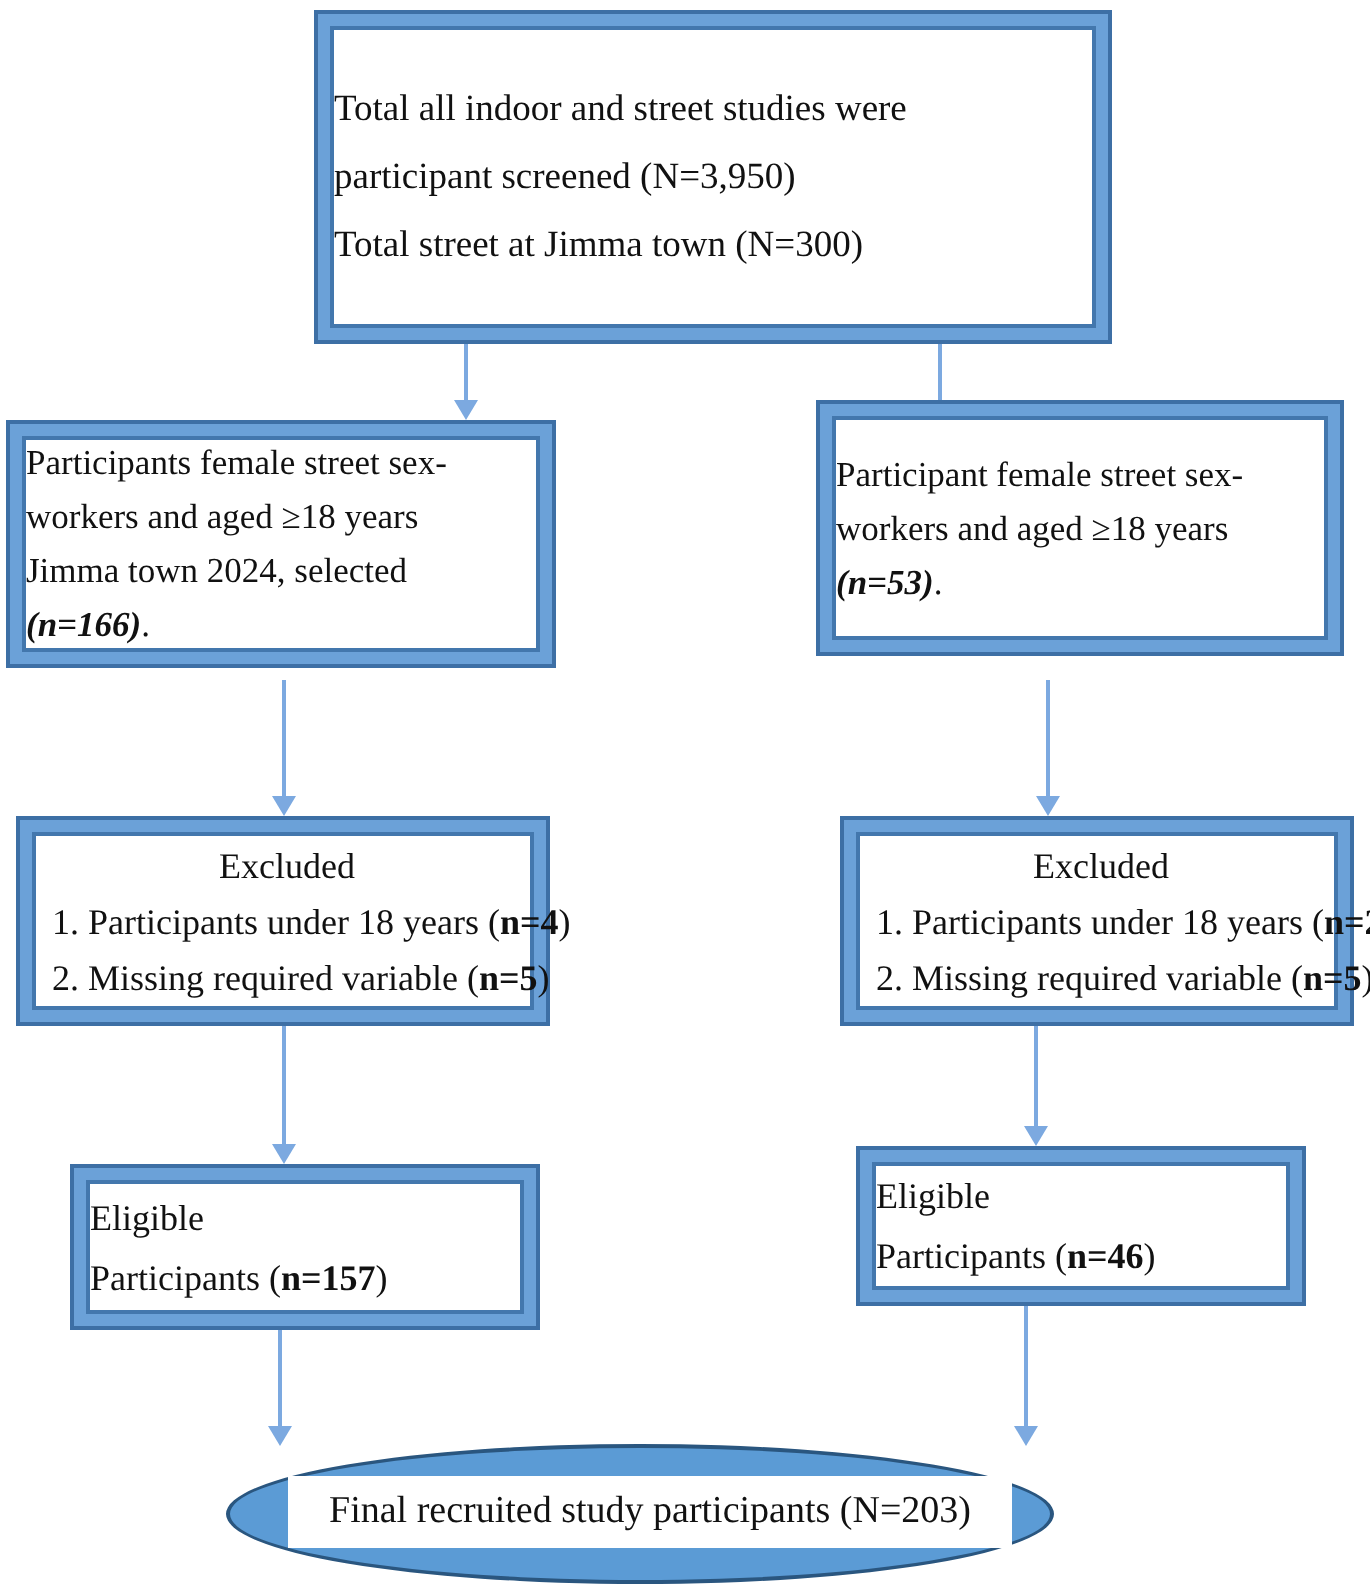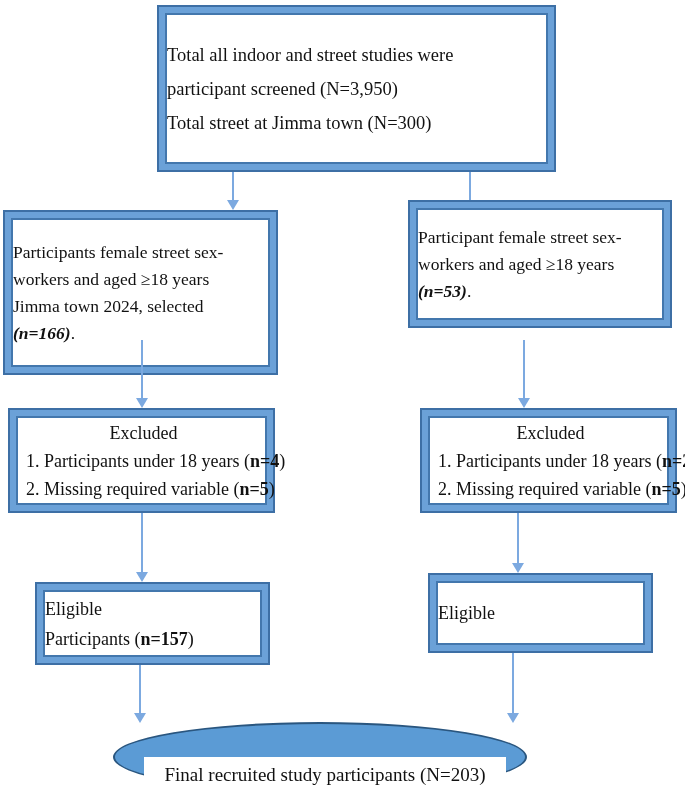--- a/index.html
+++ b/index.html
@@ -36,21 +36,21 @@
     border-top:10px solid var(--arrow);
   }
   .oval{
     position:absolute; left:113px; top:722px; width:414px; height:70px;
     background:var(--oval-fill); border:2px solid var(--oval-edge);
     border-radius:50% / 50%; box-sizing:border-box;
   }
   .oval-label{
     position:absolute; left:29px; top:14px; width:362px; height:36px;
     background:#ffffff; display:flex; align-items:center; justify-content:center;
-    font-size:19px; white-space:nowrap;margin-top:19px;
+    font-size:19px; white-space:nowrap;
   }
 </style>
 </head>
 <body>
 
 <div class="page">
 
   <div class="box screened" style="left:157px; top:5px; width:399px; height:167px;">
     <div class="box-inner">
       <div class="line">Total all indoor and street studies were</div>
@@ -61,21 +61,21 @@
 
   <div class="arrow" style="left:227px; top:172px; height:38px;">
     <div class="stem"></div>
     <div class="head"></div>
   </div>
   <div class="arrow" style="left:464px; top:172px; height:40px;">
     <div class="stem"></div>
     <div class="head"></div>
   </div>
 
-  <div class="box selected" style="left:3px; top:210px; width:275px; height:165px;">
+  <div class="box selected" style="left:3px; top:210px; width:275px; height:124px;">
     <div class="box-inner">
       <div class="line">Participants female street sex-</div>
       <div class="line">workers and aged ≥18 years</div>
       <div class="line">Jimma town 2024, selected</div>
       <div class="line">
         <b><i>(n=166)</i></b><span>.</span>
       </div>
     </div>
   </div>
 
@@ -136,20 +136,23 @@
       <div class="line">Eligible</div>
       <div class="line">
         <span>Participants (</span><b>n=157</b><span>)</span>
       </div>
     </div>
   </div>
 
   <div class="box eligible" style="left:428px; top:573px; width:225px; height:80px;">
     <div class="box-inner">
       <div class="line">Eligible</div>
+      <div class="line">
+        <span>Participants (</span><b>n=46</b><span>)</span>
+      </div>
     </div>
   </div>
 
   <div class="arrow" style="left:134px; top:665px; height:58px;">
     <div class="stem"></div>
     <div class="head"></div>
   </div>
   <div class="arrow" style="left:507px; top:653px; height:70px;">
     <div class="stem"></div>
     <div class="head"></div>

